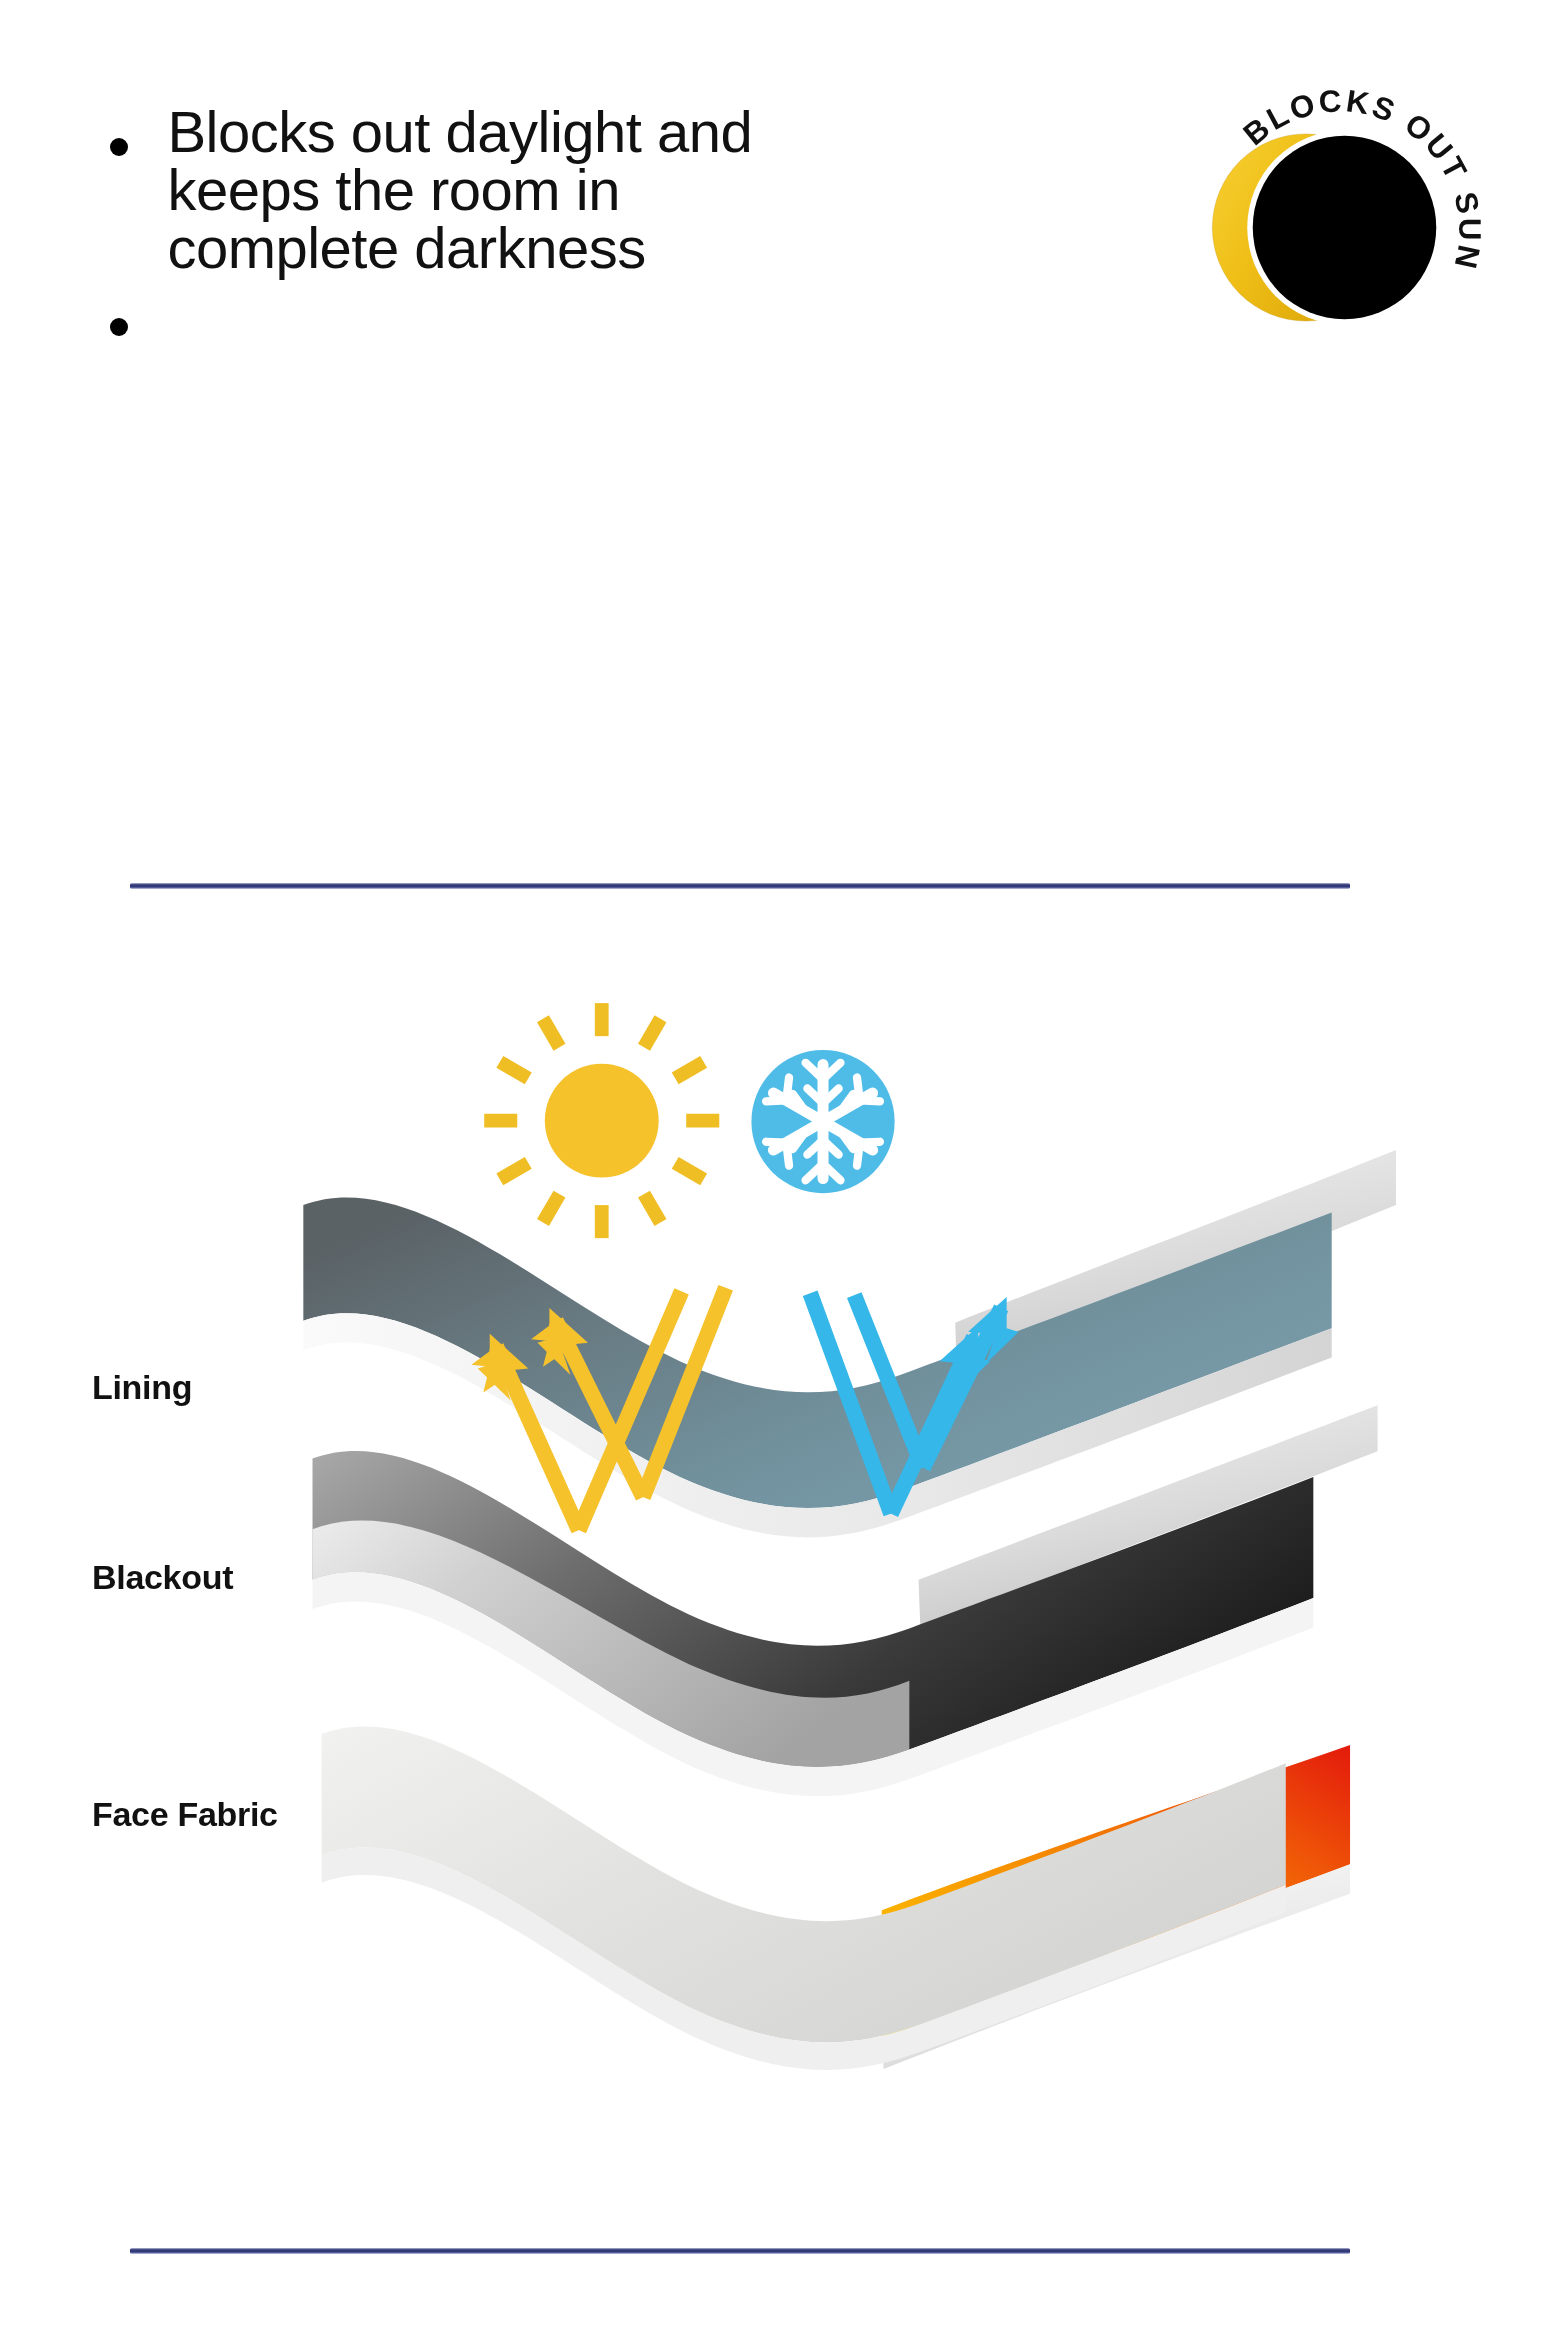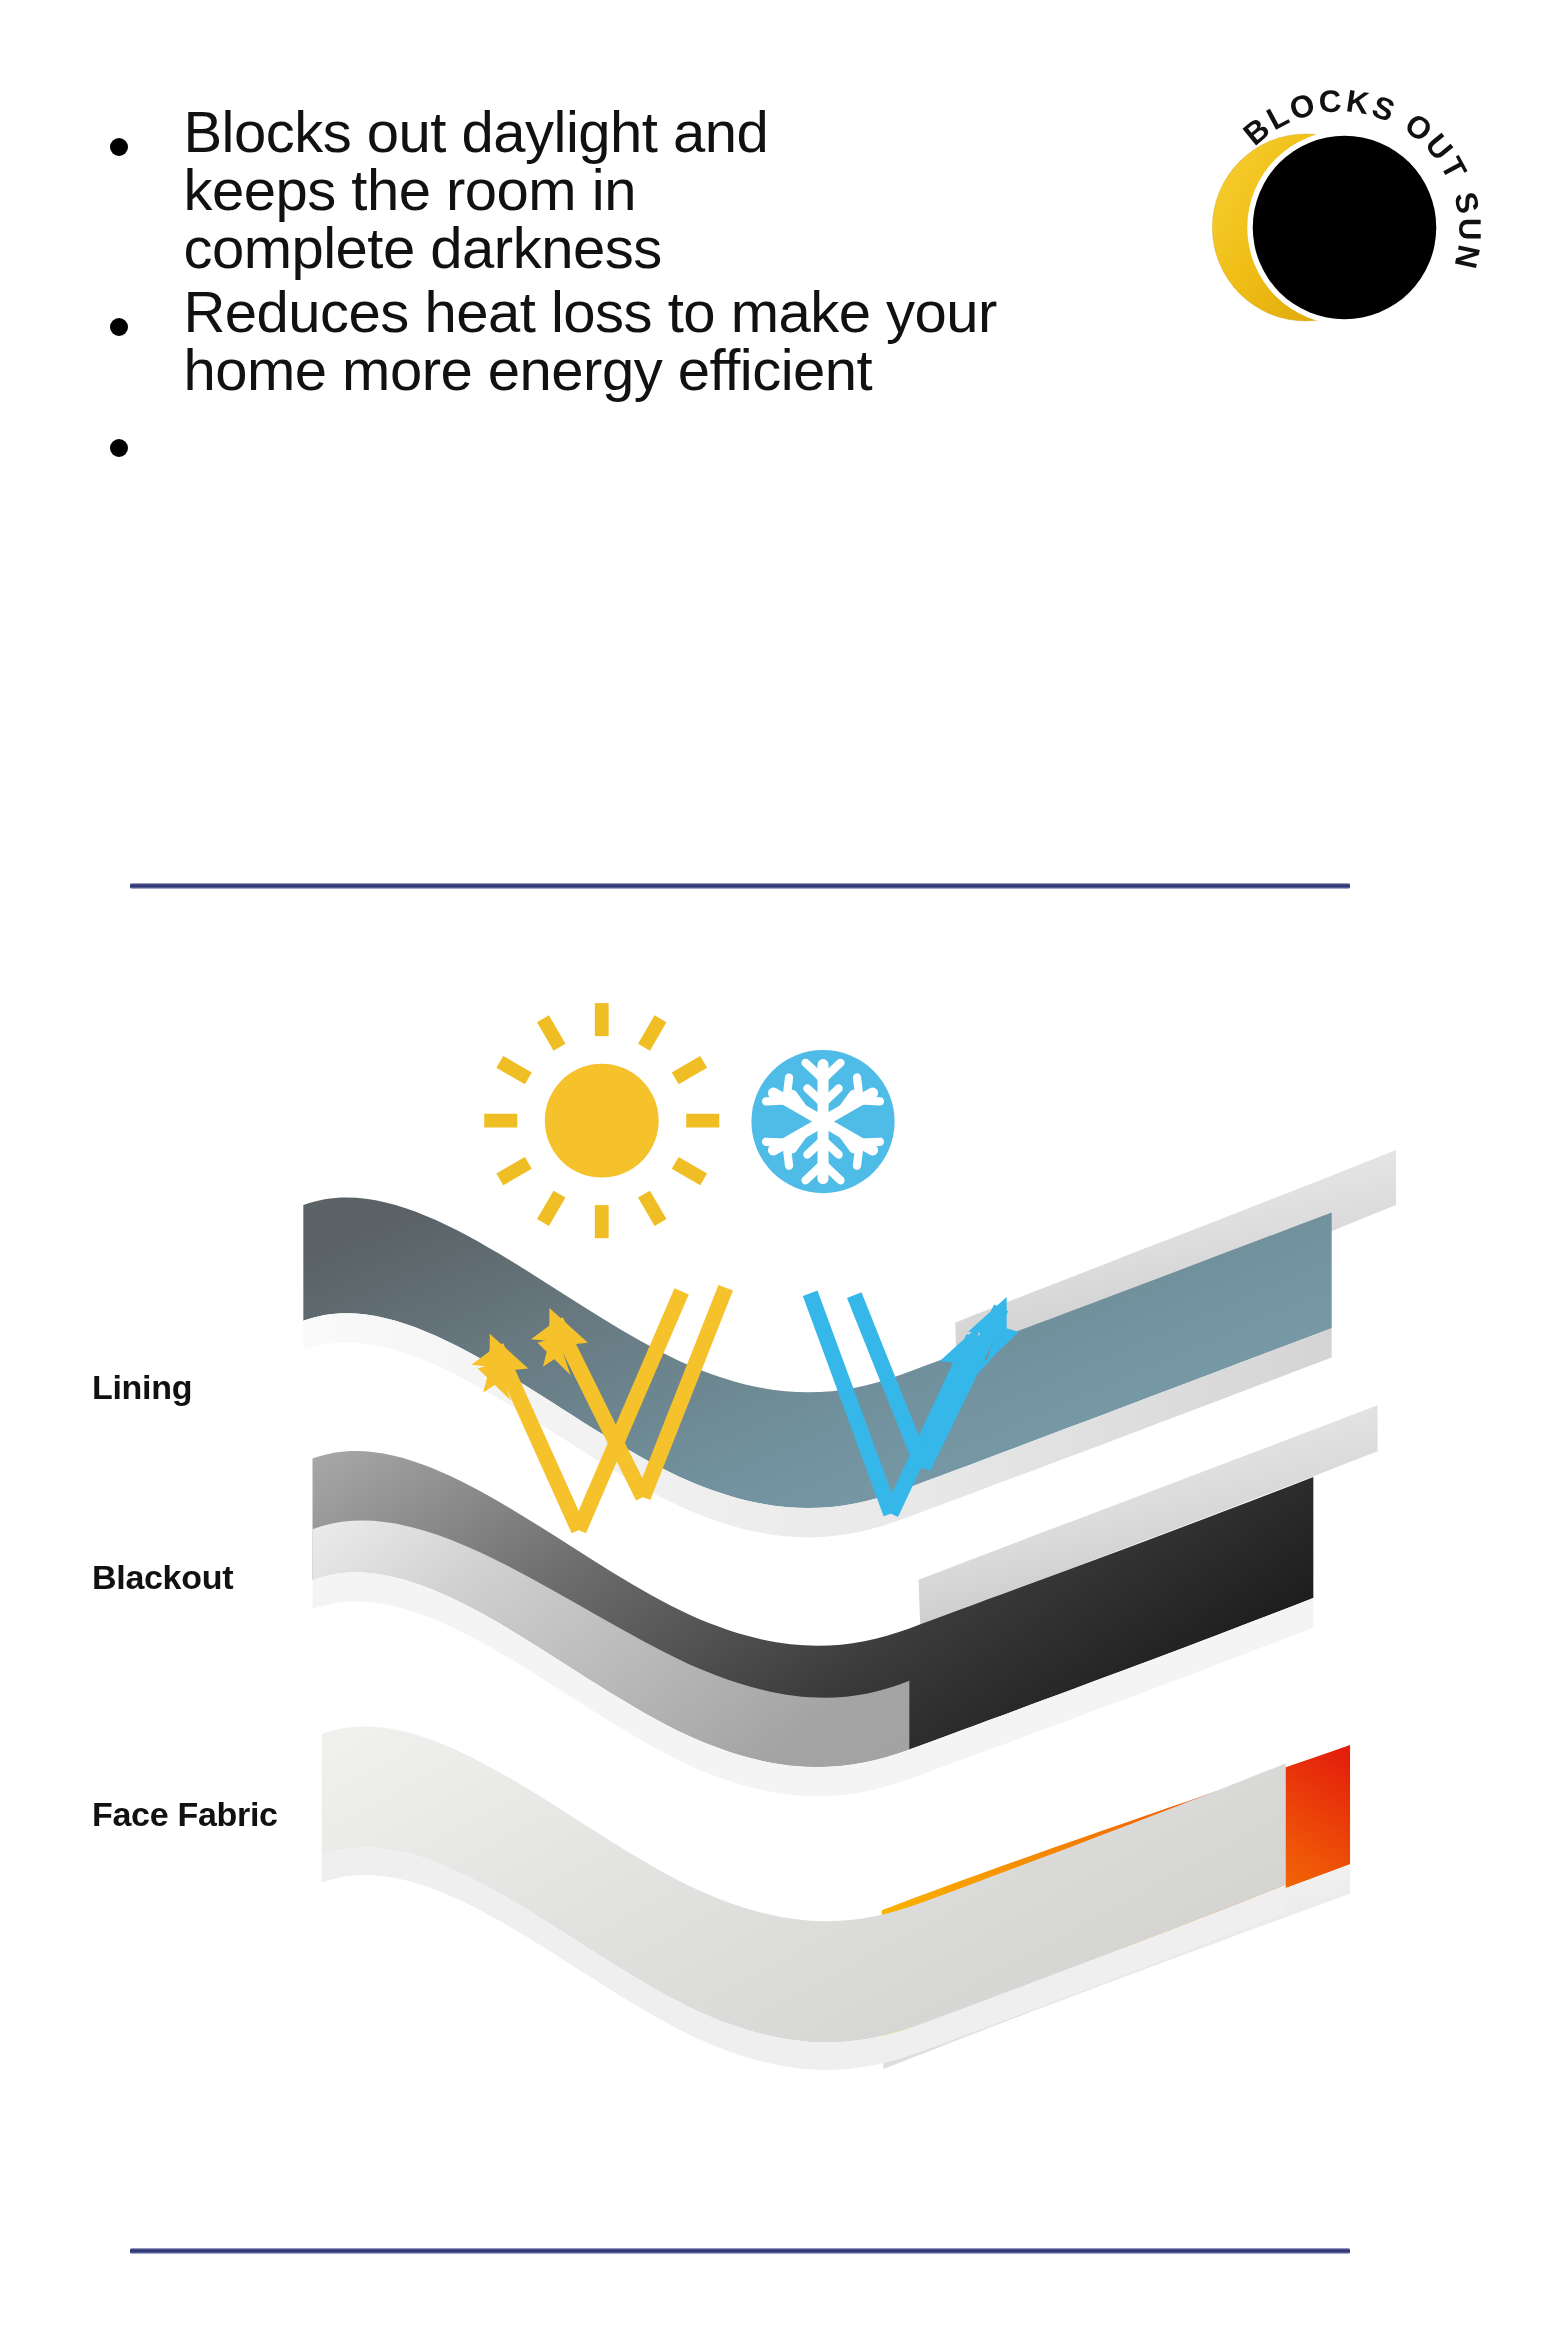--- a/index.html
+++ b/index.html
@@ -38,21 +38,20 @@
     margin-top: 35px;
     margin-right: 39px;
   }
   .benefit-text {
     font-size: 58px;
     line-height: 1.0;
     font-weight: 400;
     letter-spacing: -0.5px;
     color: #111111;
     white-space: pre-line;
-    margin-left: 16px;
   }
 
   
   #eclipse-logo {
     position: absolute;
     left: 1150px;
     top: 44px;
     width: 367px;
     height: 367px;
   }
@@ -99,25 +98,20 @@
 
 <div id="benefits-list">
 
   <div class="benefit-item">
     <span class="benefit-bullet"></span>
     <span class="benefit-text">Blocks out daylight and
 keeps the room in
 complete  darkness</span>
   </div>
 
-  <div class="benefit-item">
-    <span class="benefit-bullet"></span>
-    <span class="benefit-text">Reduces heat loss to make your
-home more energy efficient</span>
-  </div>
 
   <div class="benefit-item">
     <span class="benefit-bullet"></span>
   </div>
 
 </div>
 
 <div id="eclipse-logo">
   <svg viewBox="0 0 400 400" width="367" height="367" aria-hidden="true">
     <defs>

